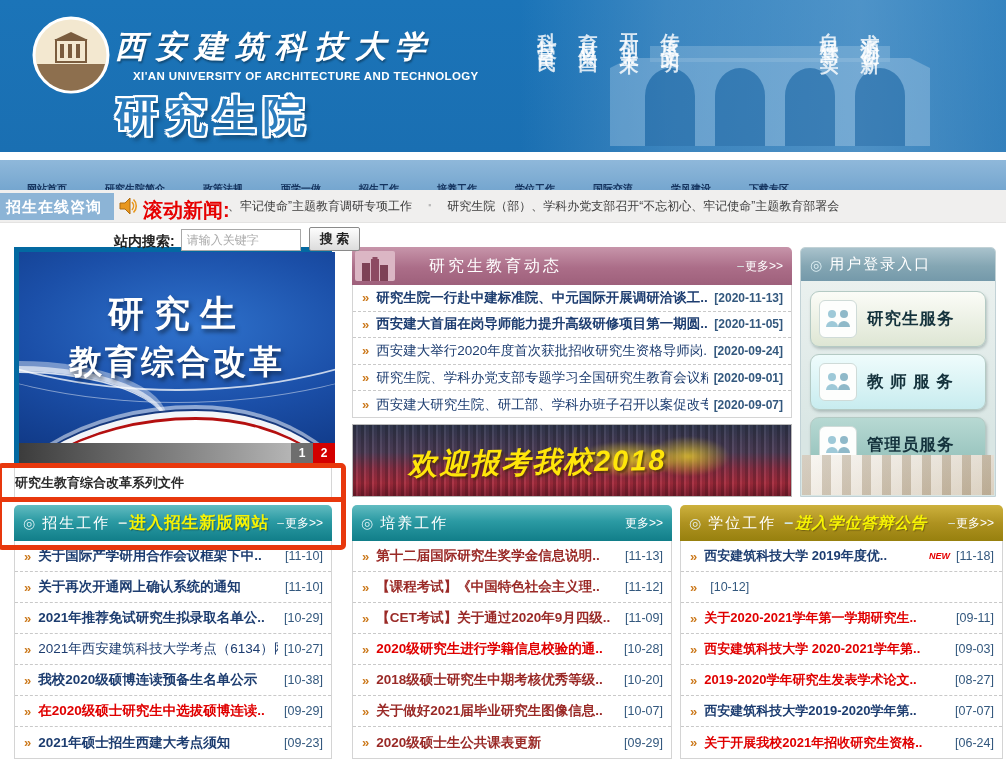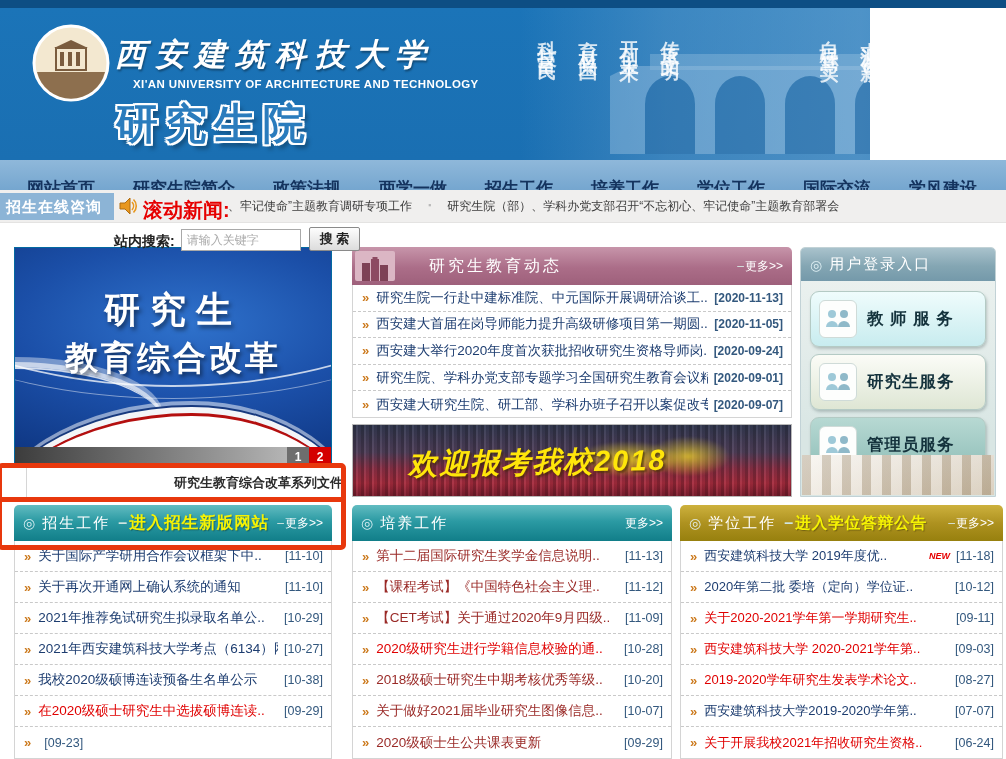--- a/index.html
+++ b/index.html
@@ -2,66 +2,66 @@
 <html><head>
 <meta charset="utf-8">
 <style>
   *{margin:0;padding:0;box-sizing:border-box;}
   html,body{background:#fff;}
   body{font-family:"Liberation Sans","DejaVu Sans",sans-serif;}
   #stage{position:relative;width:1006px;height:759px;overflow:hidden;background:#fff;}
 
   
   .topstrip{position:absolute;left:0;top:0;width:1006px;height:8px;background:#0d4e84;}
-  .header{position:absolute;left:0;top:8px;width:870px;height:152px;background:linear-gradient(180deg,#1b74b8,#1a6fb2);overflow:hidden;}
+  .header{position:absolute;left:0;top:0;width:1006px;height:152px;background:linear-gradient(180deg,#1b74b8,#1a6fb2);overflow:hidden;}
   .hdr-photo{position:absolute;left:520px;top:0;width:486px;height:152px;background:linear-gradient(90deg,rgba(27,114,182,0) 0%,rgba(120,170,210,.35) 30%,rgba(140,185,220,.45) 70%,rgba(100,160,205,.35) 100%);}
   .gate{position:absolute;left:70px;top:28px;opacity:.5;}
   .wm-row{position:absolute;left:15px;top:18px;right:8px;bottom:6px;display:flex;gap:15px;align-items:flex-start;}
   .wm{writing-mode:vertical-rl;font-size:19px;font-weight:bold;color:rgba(255,255,255,.82);letter-spacing:7px;font-family:"DejaVu Serif","Liberation Serif",serif;}
   .wm-right{margin-left:118px;}
   .wm-right + .wm-right{margin-left:0;}
   .logo{position:absolute;left:32px;top:16px;}
   .brand-cn{position:absolute;left:115px;top:26px;color:#fff;font-size:31px;font-weight:bold;font-style:italic;letter-spacing:9px;font-family:"DejaVu Serif","Liberation Serif",serif;text-shadow:1px 2px 2px rgba(0,0,0,.35);}
   .brand-en{position:absolute;left:116px;top:70px;color:#fff;font-size:11.5px;font-weight:bold;letter-spacing:.4px;margin-left:17px;}
   .site-title{position:absolute;left:116px;top:88px;color:#2a7cbd;font-size:42px;font-weight:900;letter-spacing:7px;
     text-shadow:-2px -2px 0 #fff,2px -2px 0 #fff,-2px 2px 0 #fff,2px 2px 0 #fff,0 -2px 0 #fff,0 2px 0 #fff,-2px 0 0 #fff,2px 0 0 #fff,4px 5px 4px rgba(0,0,0,.35);}
 
   
   .nav{position:absolute;left:0;top:160px;width:1006px;height:30px;background:linear-gradient(180deg,#8fb8da,#75a6cf);display:flex;align-items:center;padding-left:8px;}
-  .nav-item{font-size:17px;font-weight:bold;color:#14335e;padding:0 19px;line-height:30px;cursor:pointer;white-space:nowrap;margin-top:27px;}
+  .nav-item{font-size:10px;font-weight:bold;color:#14335e;padding:0 19px;line-height:30px;cursor:pointer;white-space:nowrap;margin-top:27px;}
 
   
   .ticker{position:absolute;left:0;top:190px;width:1006px;height:33px;background:#f0efee;border-bottom:1px solid #e4e3e2;}
   .consult{position:absolute;left:-6px;top:3px;height:27px;line-height:27px;padding:0 12px;background:#8cb4d6;color:#fff;font-weight:bold;font-size:15px;letter-spacing:1px;}
   .speaker{position:absolute;left:118px;top:6px;}
   .tk-label{position:absolute;left:143px;top:7px;color:#e60000;font-weight:bold;font-size:20px;}
   .tk-items{position:absolute;left:228px;top:8px;width:772px;height:20px;overflow:hidden;white-space:nowrap;font-size:12px;color:#3c3c3c;}
   .tick{display:inline-block;}
   .tick + .tick::before{content:"▪";color:#b8b8b8;font-size:9px;margin:0 16px;vertical-align:2px;}
 
   
   .search{position:absolute;left:114px;top:227px;display:flex;align-items:flex-end;z-index:1;}
   .search-label{font-size:14px;font-weight:bold;color:#222;margin-right:6px;}
   .search-input{width:120px;height:22px;border:1px solid #a9a9a9;font-size:12px;padding:0 5px;color:#333;}
   .search-input::placeholder{color:#aaa;}
   .search-btn{margin-left:8px;height:24px;padding:0 10px;font-size:13px;font-weight:bold;color:#222;background:linear-gradient(180deg,#fdfdfd,#dcdcdc);border:1px solid #8a8a8a;border-radius:2px;cursor:pointer;}
 
   
-  .slider{position:absolute;left:14px;top:247px;width:318px;height:221px;border:1px solid #0369a1;background:#fff;}
+  .slider{position:absolute;left:14px;top:247px;width:318px;height:221px;border:5px solid #0369a1;background:#fff;}
   .slide{position:absolute;left:0;top:0;width:316px;height:199px;overflow:hidden;background:radial-gradient(120% 90% at 55% 38%,#2f72cc 0%,#1b4fa8 45%,#0a2d74 100%);}
   .slide .arc1{position:absolute;left:-60%;top:-120%;width:220%;height:190%;border-radius:50%;border-bottom:2px solid rgba(255,255,255,.75);}
   .slide .arc2{position:absolute;left:-70%;top:-130%;width:240%;height:206%;border-radius:50%;border-bottom:1px solid rgba(255,255,255,.45);}
   .slide .bwhite{position:absolute;left:-30px;right:-30px;bottom:-96px;height:130px;background:#fff;border-radius:55% 45% 0 0/100% 92% 0 0;border-top:3px solid #b40f0f;box-shadow:0 -6px 0 rgba(255,255,255,.95),0 -8px 0 rgba(10,45,116,.9),0 -12px 0 rgba(255,255,255,.5);}
   .slide .lines{position:absolute;left:-150px;bottom:-40px;width:300px;height:120px;border-radius:50%;border-top:2px solid rgba(255,255,255,.8);box-shadow:0 -6px 0 -1px rgba(255,255,255,.6),0 -12px 0 -2px rgba(255,255,255,.4);}
   .slide-t1{position:absolute;left:0;right:0;top:38px;text-align:center;color:#fff;font-size:36px;font-weight:900;letter-spacing:10px;font-family:"DejaVu Serif","Liberation Serif",serif;text-shadow:2px 3px 4px rgba(0,0,0,.5);}
   .slide-t2{position:absolute;left:0;right:0;top:88px;text-align:center;color:#fff;font-size:33px;font-weight:900;letter-spacing:3px;font-family:"DejaVu Serif","Liberation Serif",serif;text-shadow:2px 3px 4px rgba(0,0,0,.5);}
   .pagbar{position:absolute;left:0;bottom:0;width:316px;height:20px;background:linear-gradient(90deg,#3c3c3c,#9d9d9d 70%,#c9c9c9);display:flex;justify-content:flex-end;align-items:stretch;}
   .pag{width:22px;text-align:center;font-size:12px;font-weight:bold;color:#fff;line-height:20px;background:#6e6e6e;cursor:pointer;}
   .pag.active{background:#d40000;}
-  .caption{position:absolute;left:14px;top:468px;width:318px;height:30px;background:#fff;border:1px solid #d6d6d6;border-top:none;text-align:right;font-size:13px;font-weight:bold;color:#2b2b2b;line-height:29px;margin-left:12px;}
+  .caption{position:absolute;left:14px;top:468px;width:318px;height:30px;background:#fff;border:1px solid #d6d6d6;border-top:none;text-align:left;font-size:13px;font-weight:bold;color:#2b2b2b;line-height:29px;}
 
   
   .redbox{position:absolute;left:-3px;top:463px;width:349px;height:87px;border:5px solid #e8380d;border-radius:5px;z-index:9;pointer-events:none;}
   .redbox .mid{position:absolute;left:-2px;right:-2px;top:29px;height:5px;background:#e8380d;}
 
   
   .phdr{position:absolute;height:36px;border-radius:5px 5px 0 0;display:flex;align-items:center;color:#fff;}
   .phdr .circ{display:inline-block;margin:0 7px 0 9px;font-size:14px;color:rgba(230,245,248,.9);}
   .phdr .ptitle{font-size:15px;letter-spacing:2px;}
   .phdr .dash{color:#cfe4e0;margin:0 2px 0 8px;font-weight:bold;}
@@ -72,21 +72,21 @@
   .gold{background:linear-gradient(180deg,#cdb13d 0%,#ae9220 50%,#97800e 100%);}
   .pink{background:linear-gradient(180deg,#c795aa 0%,#ab6d88 55%,#9e607b 100%);}
   .lgnhdr{background:linear-gradient(180deg,#a9c2cc 0%,#84a6b3 55%,#7499aa 100%);}
 
   
   .nlist{position:absolute;background:#fff;border:1px solid #d4d4d4;border-top:none;}
   .nrow{display:flex;align-items:center;height:31px;padding:0 8px 0 9px;border-bottom:1px dashed #c9c9c9;}
   .nrow:last-child{border-bottom:none;}
   .blt{font-style:normal;text-decoration:none;color:#cc7a1e;font-weight:bold;font-size:13px;margin-right:7px;line-height:1;}
   .ntext{flex:1 1 auto;overflow:hidden;white-space:nowrap;font-size:13.5px;color:#1d3d70;cursor:pointer;text-decoration:none;}
-  .bold .ntext{font-weight:normal;}
+  .bold .ntext{font-weight:bold;}
   .red .ntext{color:#e00000;}
   .maroon .ntext{color:#9a2a27;}
   .ndate{margin-left:6px;font-size:12.5px;color:#33587e;white-space:nowrap;}
   .badge{font-size:9px;font-weight:bold;font-style:italic;color:#e60000;margin-left:4px;white-space:nowrap;}
   .badge:empty{display:none;}
 
   
   .edu-body .nrow{height:26.6px;}
   .edu-body .ndate{font-size:12px;font-weight:bold;}
   .eicon{width:40px;height:30px;margin-left:3px;border-radius:2px;background:#dbb6c4;display:flex;align-items:flex-end;justify-content:center;overflow:hidden;}
@@ -116,21 +116,21 @@
   .edu-body{left:352px;top:285px;width:440px;height:133px;}
   .inc-hdr{left:14px;top:505px;width:318px;}
   .inc-body{left:14px;top:541px;width:318px;height:218px;}
   .pei-hdr{left:352px;top:505px;width:320px;}
   .pei-body{left:352px;top:541px;width:320px;height:218px;}
   .deg-hdr{left:680px;top:505px;width:323px;}
   .deg-body{left:680px;top:541px;width:323px;height:218px;}
   .deg-body .ntext{font-size:13px;}
   .edu-hdr .ptitle{font-size:16px;margin-left:34px;letter-spacing:3px;}
   .inc-hdr .ptitle,.pei-hdr .ptitle,.deg-hdr .ptitle{font-weight:normal;}
-  .deg-hdr .ylink{font-size:15.5px;}
+  .deg-hdr .ylink{font-size:15.5px;font-style:italic;}
 </style>
 </head>
 <body>
 
 <div id="stage">
 
   <div class="topstrip"></div>
   <div class="header">
     <div class="hdr-photo">
       <svg class="gate" width="360" height="118" viewBox="0 0 360 118">
@@ -262,44 +262,44 @@
     <div class="txt">欢迎报考我校2018</div>
   </div>
 
   <div class="login">
     <div class="phdr lgnhdr">
       <span class="circ">◎</span>
       <span class="ptitle">用户登录入口</span>
     </div>
     <div class="lbtns">
 
+        <div class="lbtn b1">
+          <span class="picon">
+            <svg width="28" height="24" viewBox="0 0 28 24">
+              <circle cx="8" cy="7" r="4" fill="#9ec9d8"></circle>
+              <path d="M2 20 a6 6 0 0 1 12 0 Z" fill="#9ec9d8"></path>
+              <circle cx="20" cy="7" r="4" fill="#8fb9c9"></circle>
+              <path d="M14 20 a6 6 0 0 1 12 0 Z" fill="#8fb9c9"></path>
+            </svg>
+          </span>
+          <span class="llabel">研究生服务</span>
+        </div>
+
         <div class="lbtn b2">
           <span class="picon">
             <svg width="28" height="24" viewBox="0 0 28 24">
               <circle cx="8" cy="7" r="4" fill="#9ec9d8"></circle>
               <path d="M2 20 a6 6 0 0 1 12 0 Z" fill="#9ec9d8"></path>
               <circle cx="20" cy="7" r="4" fill="#8fb9c9"></circle>
               <path d="M14 20 a6 6 0 0 1 12 0 Z" fill="#8fb9c9"></path>
             </svg>
           </span>
           <span class="llabel">教 师 服 务</span>
         </div>
 
-        <div class="lbtn b1">
-          <span class="picon">
-            <svg width="28" height="24" viewBox="0 0 28 24">
-              <circle cx="8" cy="7" r="4" fill="#9ec9d8"></circle>
-              <path d="M2 20 a6 6 0 0 1 12 0 Z" fill="#9ec9d8"></path>
-              <circle cx="20" cy="7" r="4" fill="#8fb9c9"></circle>
-              <path d="M14 20 a6 6 0 0 1 12 0 Z" fill="#8fb9c9"></path>
-            </svg>
-          </span>
-          <span class="llabel">研究生服务</span>
-        </div>
-
         <div class="lbtn b3">
           <span class="picon">
             <svg width="28" height="24" viewBox="0 0 28 24">
               <circle cx="8" cy="7" r="4" fill="#9ec9d8"></circle>
               <path d="M2 20 a6 6 0 0 1 12 0 Z" fill="#9ec9d8"></path>
               <circle cx="20" cy="7" r="4" fill="#8fb9c9"></circle>
               <path d="M14 20 a6 6 0 0 1 12 0 Z" fill="#8fb9c9"></path>
             </svg>
           </span>
           <span class="llabel">管理员服务</span>
@@ -348,20 +348,21 @@
       </div>
 
       <div class="nrow bold red">
         <s class="blt">»</s>
         <a class="ntext">在2020级硕士研究生中选拔硕博连读..</a>
         <span class="ndate">[09-29]</span>
       </div>
 
       <div class="nrow bold">
         <s class="blt">»</s>
+        <a class="ntext">2021年硕士招生西建大考点须知</a>
         <span class="ndate">[09-23]</span>
       </div>
     </div>
 
   <div class="phdr teal pei-hdr">
     <span class="circ">◎</span>
     <span class="ptitle">培养工作</span>
     <span class="more"><span>更多&gt;&gt;</span></span>
   </div>
   <div class="nlist pei-body">
@@ -420,21 +421,20 @@
 
       <div class="nrow bold">
         <s class="blt">»</s>
         <a class="ntext">西安建筑科技大学 2019年度优..</a>
         <i class="badge">NEW</i>
         <span class="ndate">[11-18]</span>
       </div>
 
       <div class="nrow bold">
         <s class="blt">»</s>
-        <a class="ntext">2020年第二批 委培（定向）学位证..</a>
 
         <span class="ndate">[10-12]</span>
       </div>
 
       <div class="nrow bold red">
         <s class="blt">»</s>
         <a class="ntext">关于2020-2021学年第一学期研究生..</a>
 
         <span class="ndate">[09-11]</span>
       </div>

